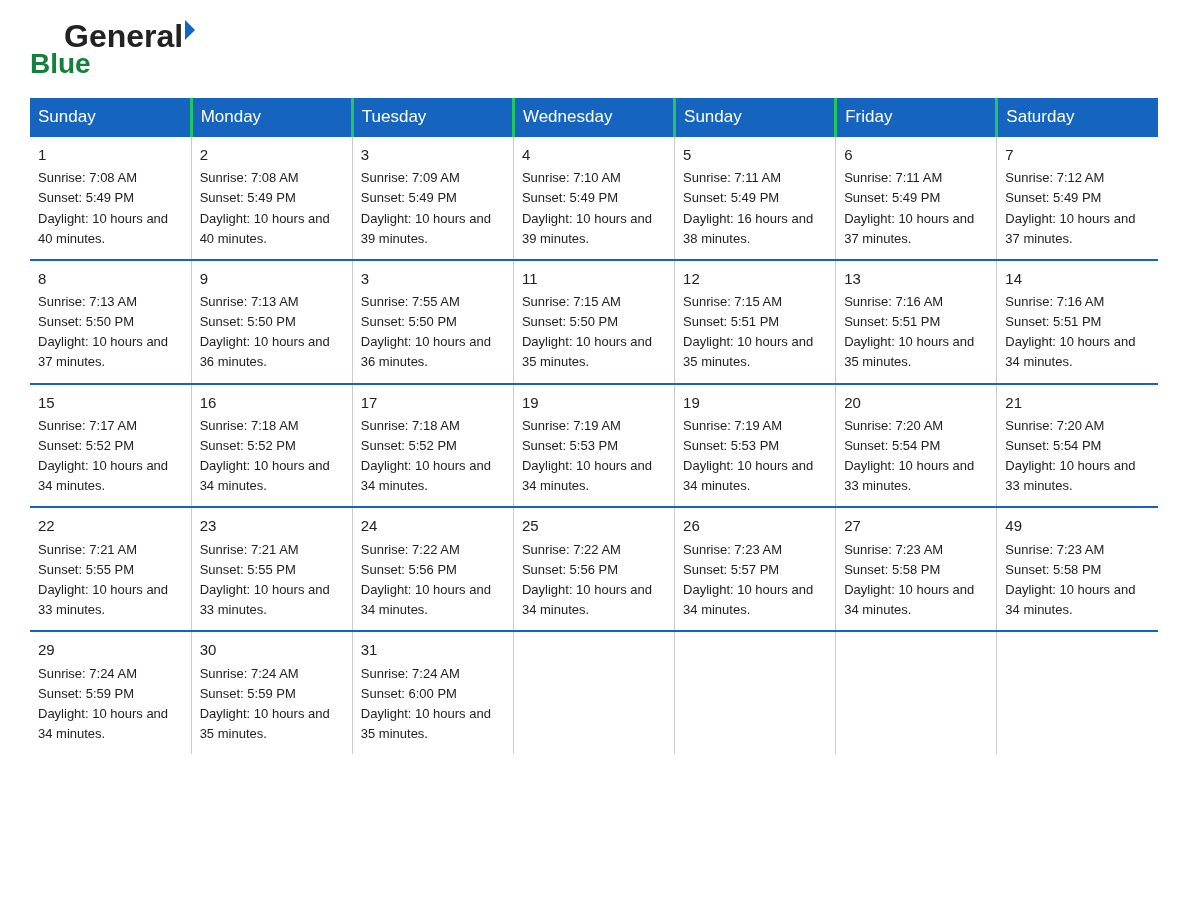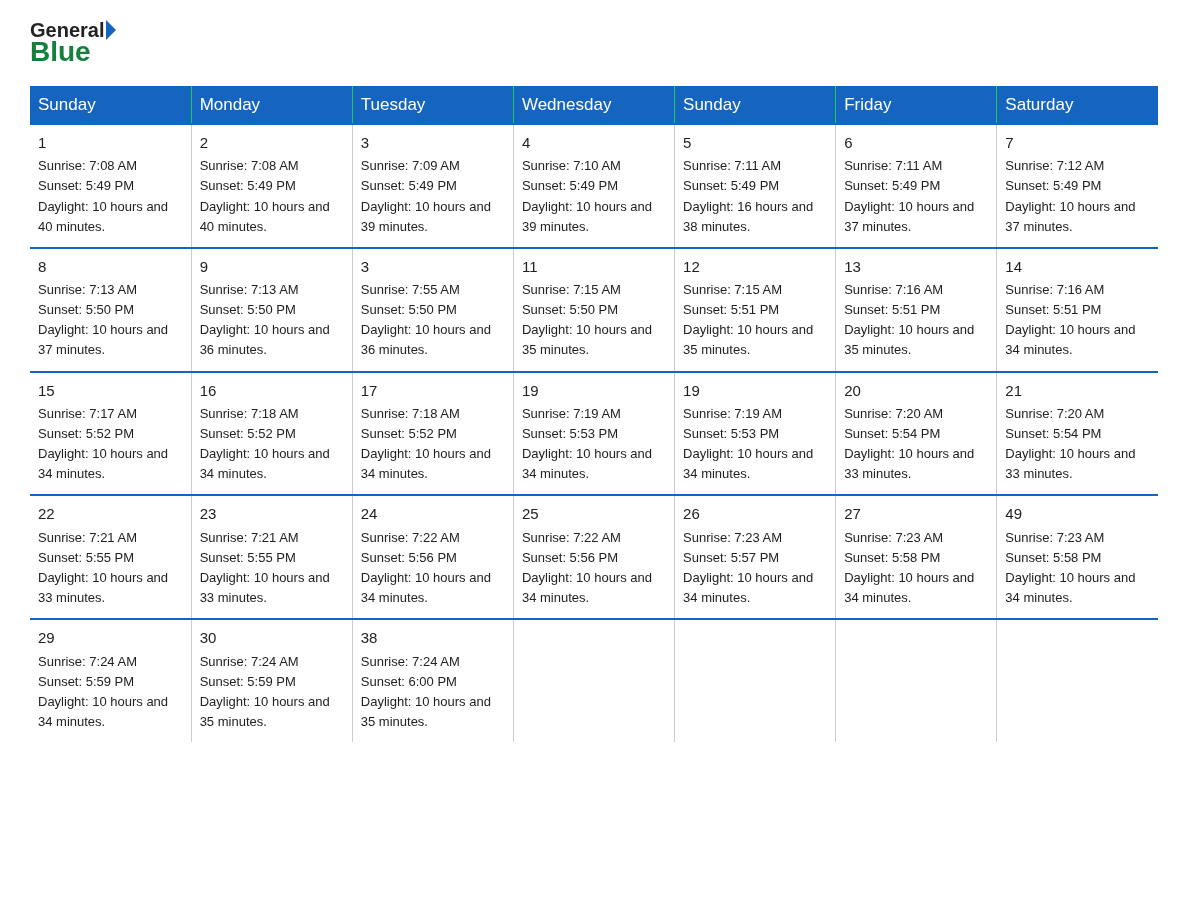--- a/index.html
+++ b/index.html
@@ -18,24 +18,25 @@
       margin-bottom: 18px;
     }
     .logo {
       display: flex;
       flex-direction: column;
       align-items: flex-start;
     }
     .logo-text {
       display: flex;
       align-items: flex-start;
-      font-size: 20px;
+      font-size: 32px;
       font-weight: bold;
       color: #222;
       line-height: 1;
+      margin-left: 34px;
     }
     .logo-arrow {
       display: inline-block;
       width: 0;
       height: 0;
       border-left: 10px solid #1565c0;
       border-top: 10px solid transparent;
       border-bottom: 10px solid transparent;
       margin-left: 2px;
       vertical-align: middle;
@@ -67,21 +68,21 @@
     }
     thead tr {
       background: #1565c0;
     }
     thead th {
       color: #fff;
       font-size: 17px;
       font-weight: normal;
       padding: 9px 8px 8px 8px;
       text-align: left;
-      border-right: 1px solid #22c55e;
+      border-right: 3px solid #22c55e;
     }
     thead th:last-child {
       border-right: none;
     }
     tbody tr {
       border-top: 2px solid #1565c0;
       vertical-align: top;
     }
     tbody td {
       padding: 6px 8px 10px 8px;
@@ -162,20 +163,20 @@
         <td><span class="day-num">23</span><span>Sunrise: 7:21 AM</span><br><span>Sunset: 5:55 PM</span><br><span>Daylight: 10 hours and 33 minutes.</span></td>
         <td><span class="day-num">24</span><span>Sunrise: 7:22 AM</span><br><span>Sunset: 5:56 PM</span><br><span>Daylight: 10 hours and 34 minutes.</span></td>
         <td><span class="day-num">25</span><span>Sunrise: 7:22 AM</span><br><span>Sunset: 5:56 PM</span><br><span>Daylight: 10 hours and 34 minutes.</span></td>
         <td><span class="day-num">26</span><span>Sunrise: 7:23 AM</span><br><span>Sunset: 5:57 PM</span><br><span>Daylight: 10 hours and 34 minutes.</span></td>
         <td><span class="day-num">27</span><span>Sunrise: 7:23 AM</span><br><span>Sunset: 5:58 PM</span><br><span>Daylight: 10 hours and 34 minutes.</span></td>
         <td><span class="day-num">49</span><span>Sunrise: 7:23 AM</span><br><span>Sunset: 5:58 PM</span><br><span>Daylight: 10 hours and 34 minutes.</span></td>
       </tr>
       <tr>
         <td><span class="day-num">29</span><span>Sunrise: 7:24 AM</span><br><span>Sunset: 5:59 PM</span><br><span>Daylight: 10 hours and 34 minutes.</span></td>
         <td><span class="day-num">30</span><span>Sunrise: 7:24 AM</span><br><span>Sunset: 5:59 PM</span><br><span>Daylight: 10 hours and 35 minutes.</span></td>
-        <td><span class="day-num">38</span><span>Sunrise: 7:24 AM</span><br><span>Sunset: 6:00 PM</span><br><span>Daylight: 10 hours and 35 minutes.</span></td>
+        <td><span class="day-num">31</span><span>Sunrise: 7:24 AM</span><br><span>Sunset: 6:00 PM</span><br><span>Daylight: 10 hours and 35 minutes.</span></td>
         <td></td>
         <td></td>
         <td></td>
         <td></td>
       </tr>
     </tbody>
 </table>
 
 </body></html>

